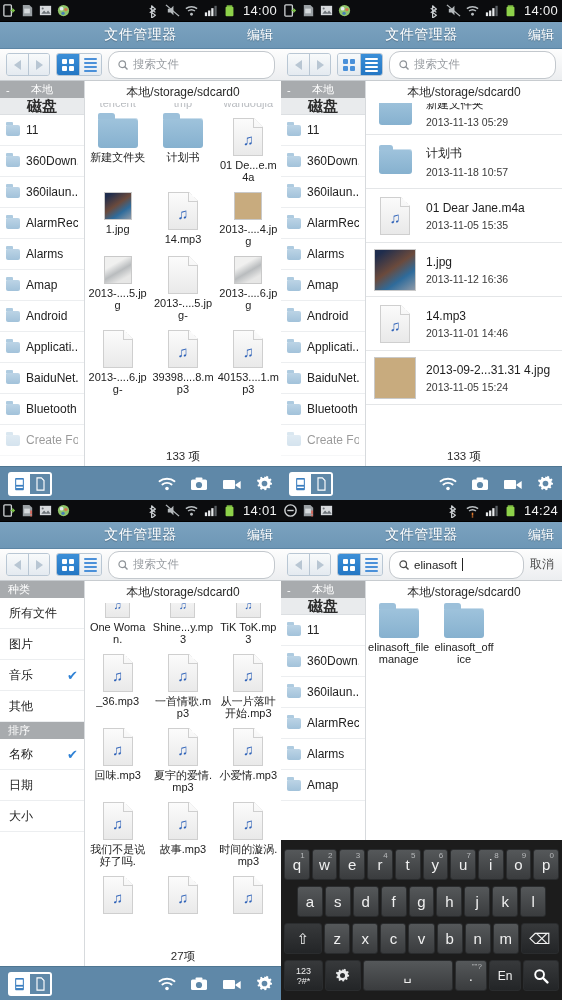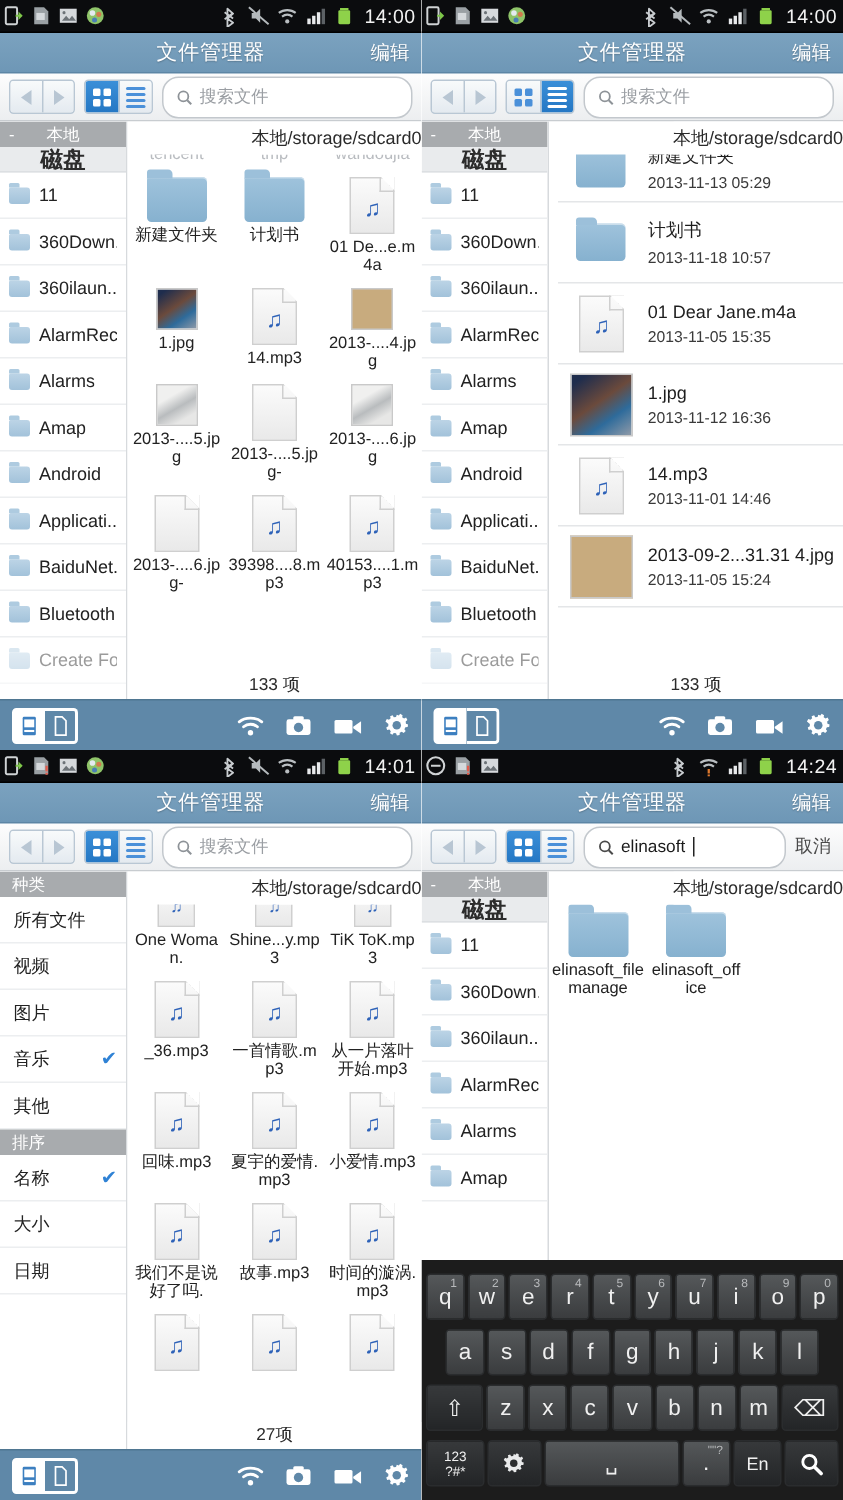--- a/index.html
+++ b/index.html
@@ -130,21 +130,21 @@
     border-radius: 1px 2px 2px 2px;
   }
   .folder-mini:before {
     content: ""; position: absolute; left: 0; top: -3px; width: 7px; height: 3px;
     background: #aecbe0; border-radius: 1px 1px 0 0;
   }
   .sb-row .lbl { overflow: hidden; white-space: nowrap; }
   .check { margin-left: auto; color: #2f82d5; font-size: 13px; font-weight: bold; }
 
   
-  .content { flex: 1 1 auto; position: relative; background: #fff; overflow: hidden; display: flex; flex-direction: column; align-items: flex-end; }
+  .content { flex: 1 1 auto; position: relative; background: #fff; overflow: hidden; display: flex; flex-direction: column; }
   .crumb {
     text-align: center; font-size: 12px; color: #2b2b2b;
     padding: 3px 0 2px; flex: 0 0 auto; background: #fff; position: relative; z-index: 3;
   }
   .count {
     position: absolute; bottom: 0; left: 0; right: 0; text-align: center;
     font-size: 11.5px; color: #2b2b2b; background: #fff; padding: 1px 0 2px; z-index: 4;
   }
 
   
@@ -872,44 +872,41 @@
 
     <div class="body">
       <div class="sidebar">
         <div class="sb-head">
             <span class="ht" style="text-align:left;padding-left:2px">种类</span>
           </div>
         <div class="sb-row plain">
             <span class="lbl">所有文件</span>
           </div>
         <div class="sb-row plain">
-            <span class="lbl">视频</span>
-          </div>
-        <div class="sb-row plain">
             <span class="lbl">图片</span>
           </div>
         <div class="sb-row plain">
             <span class="lbl">音乐</span>
             <span class="check">✔</span>
           </div>
         <div class="sb-row plain">
             <span class="lbl">其他</span>
           </div>
         <div class="sb-head">
             <span class="ht" style="text-align:left;padding-left:2px">排序</span>
           </div>
         <div class="sb-row plain">
             <span class="lbl">名称</span>
             <span class="check">✔</span>
           </div>
         <div class="sb-row plain">
+            <span class="lbl">日期</span>
+          </div>
+        <div class="sb-row plain">
             <span class="lbl">大小</span>
-          </div>
-        <div class="sb-row plain">
-            <span class="lbl">日期</span>
           </div>
       </div>
 
       <div class="content">
         <div class="crumb">本地/storage/sdcard0</div>
         <div class="gridwrap">
           <div class="gridinner" style="margin-top:-20px">
             <div class="cell">
                 <span class="ico-doc small">
                   <span class="note">♫</span>

